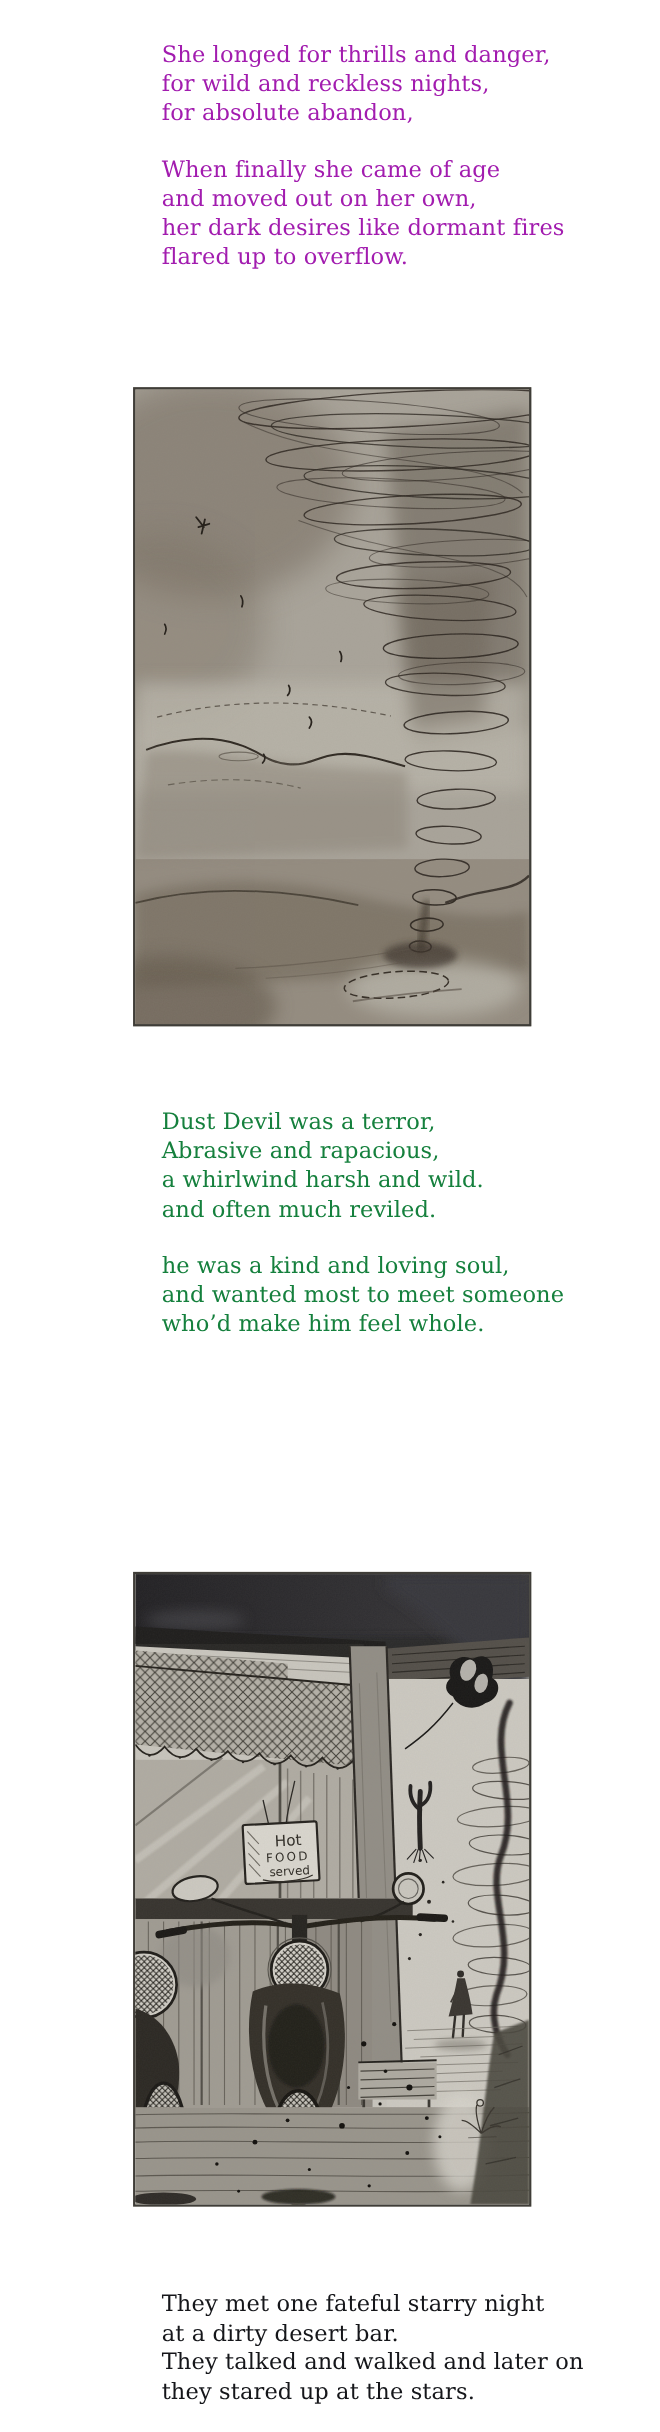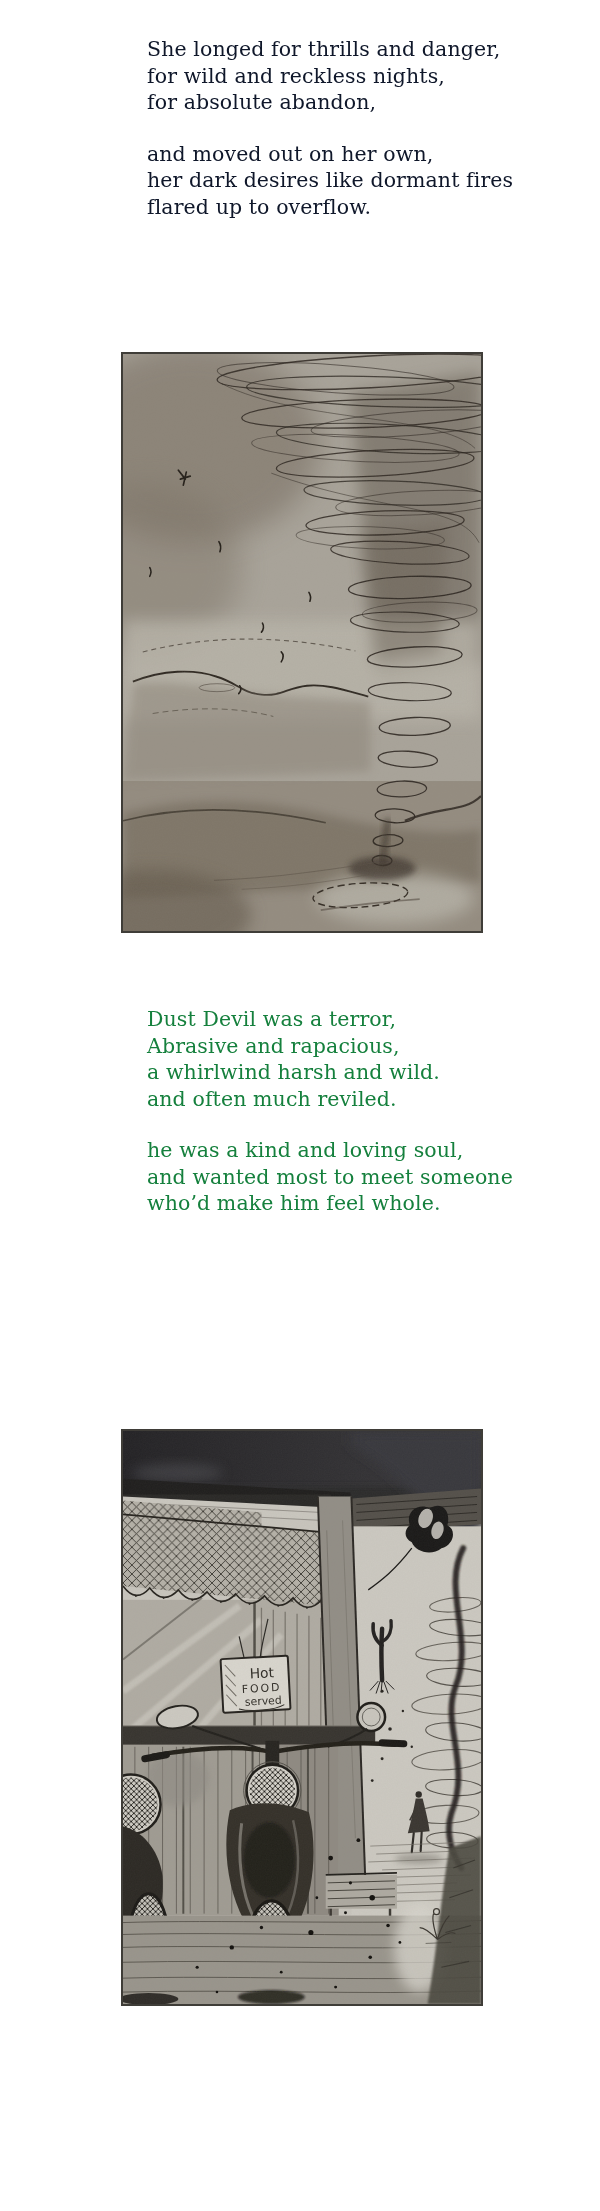--- a/index.html
+++ b/index.html
@@ -21,27 +21,28 @@
   }
   .illo-1{top:352px;width:362px;height:581px;}
   .illo-2{top:1429px;width:362px;height:577px;background:#c8c5bd;}
   .illo svg{display:block;width:100%;height:100%;}
 </style>
 </head>
 <body>
 
 <div class="page">
 
-  <div class="poem poem-1" style="color: #0f172a;">
+  <div class="poem poem-1" style="color: #a21caf;">
     <p class="stanza">
       <span class="line">She longed for thrills and danger,</span>
       <span class="line">for wild and reckless nights,</span>
       <span class="line">for absolute abandon,</span>
     </p>
     <p class="stanza">
+      <span class="line">When finally she came of age</span>
       <span class="line">and moved out on her own,</span>
       <span class="line">her dark desires like dormant fires</span>
       <span class="line">flared up to overflow.</span>
     </p>
   </div>
 
   <figure class="illo illo-1" style="margin:0">
   <svg viewBox="0 0 362 581" preserveAspectRatio="none" xmlns="http://www.w3.org/2000/svg">
     <defs>
       <filter id="t-b14" x="-40%" y="-40%" width="180%" height="180%">
@@ -378,14 +379,22 @@
     <g stroke="#3a362f" stroke-width="1.2" fill="none">
       <path d="M318,512 C314,500 312,492 314,486 M318,512 C322,498 326,492 330,488 M318,512 C310,504 304,500 300,500 M318,512 C326,506 332,504 336,506"></path>
       <circle cx="317" cy="484" r="3"></circle>
       <path d="M306,516 L332,515" stroke-width="1" opacity="0.6"></path>
     </g>
 
     <rect x="0" y="0" width="362" height="577" filter="url(#b-grain)" opacity="0.5"></rect>
   </svg>
   </figure>
 
+  <div class="poem poem-3" style="color: rgb(21, 22, 26);">
+    <p class="stanza">
+      <span class="line">They met one fateful starry night</span>
+      <span class="line">at a dirty desert bar.</span>
+      <span class="line">They talked and walked and later on</span>
+      <span class="line">they stared up at the stars.</span>
+    </p>
+  </div>
 
 </div>
 
 </body></html>

